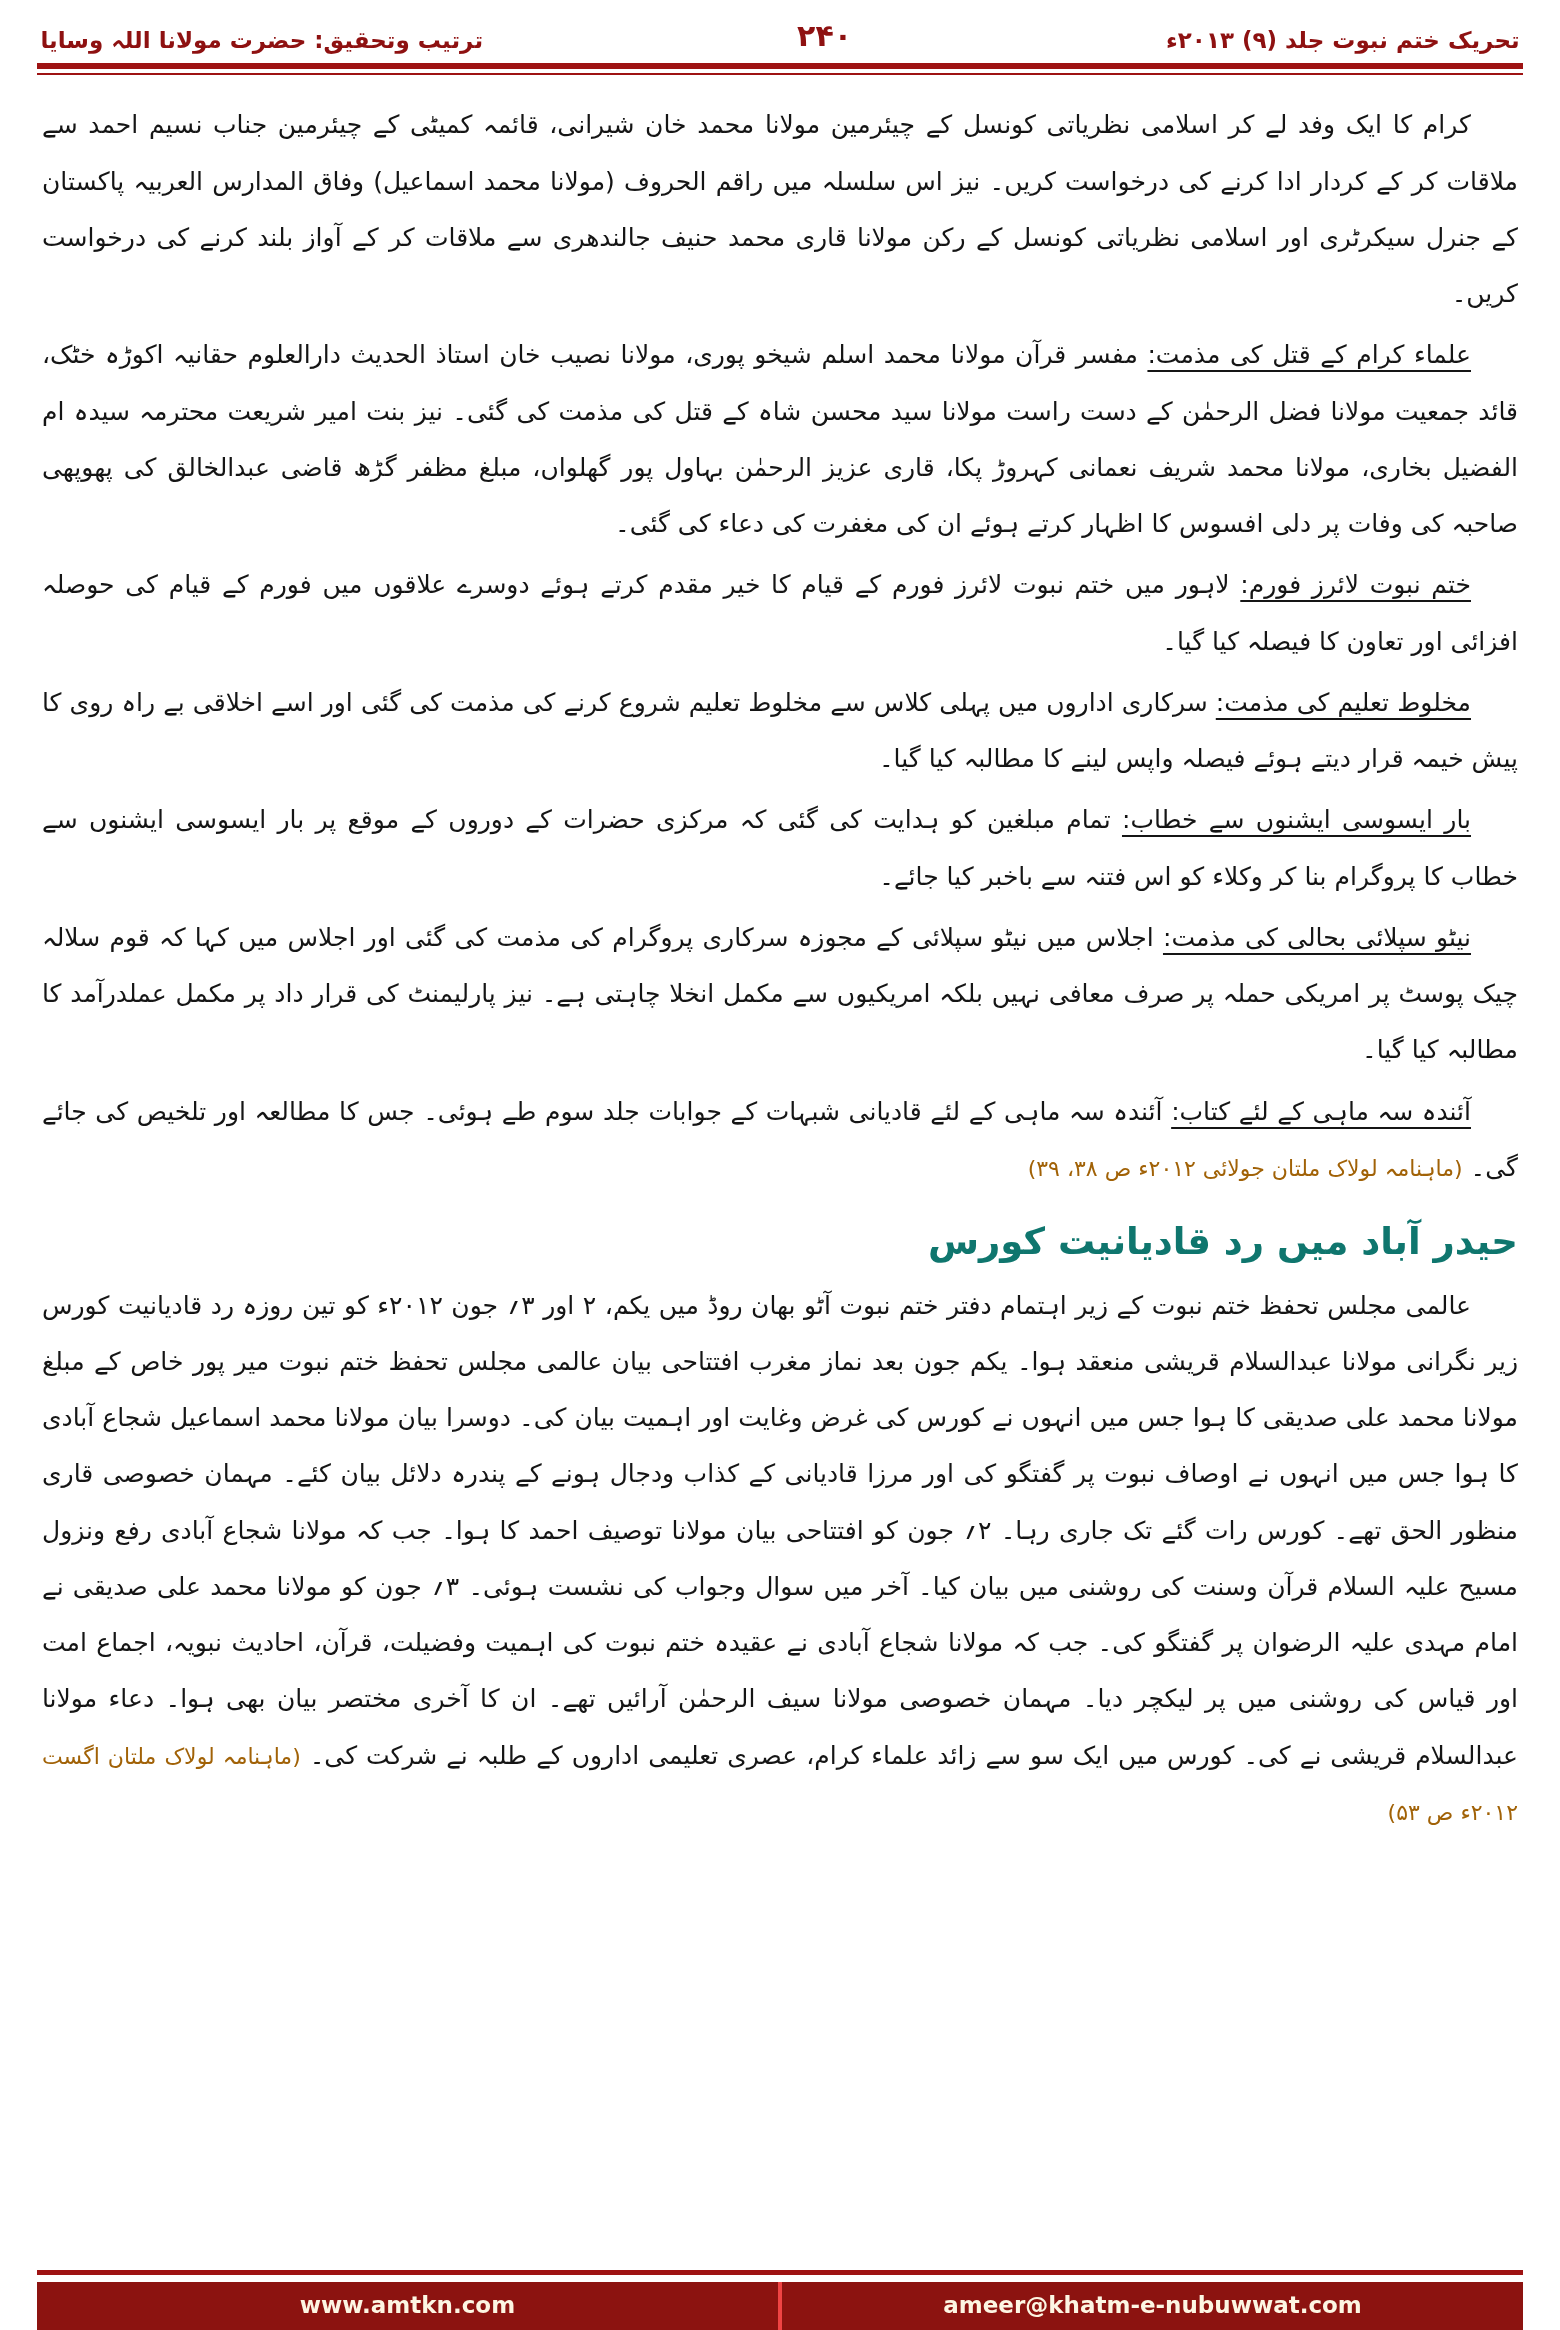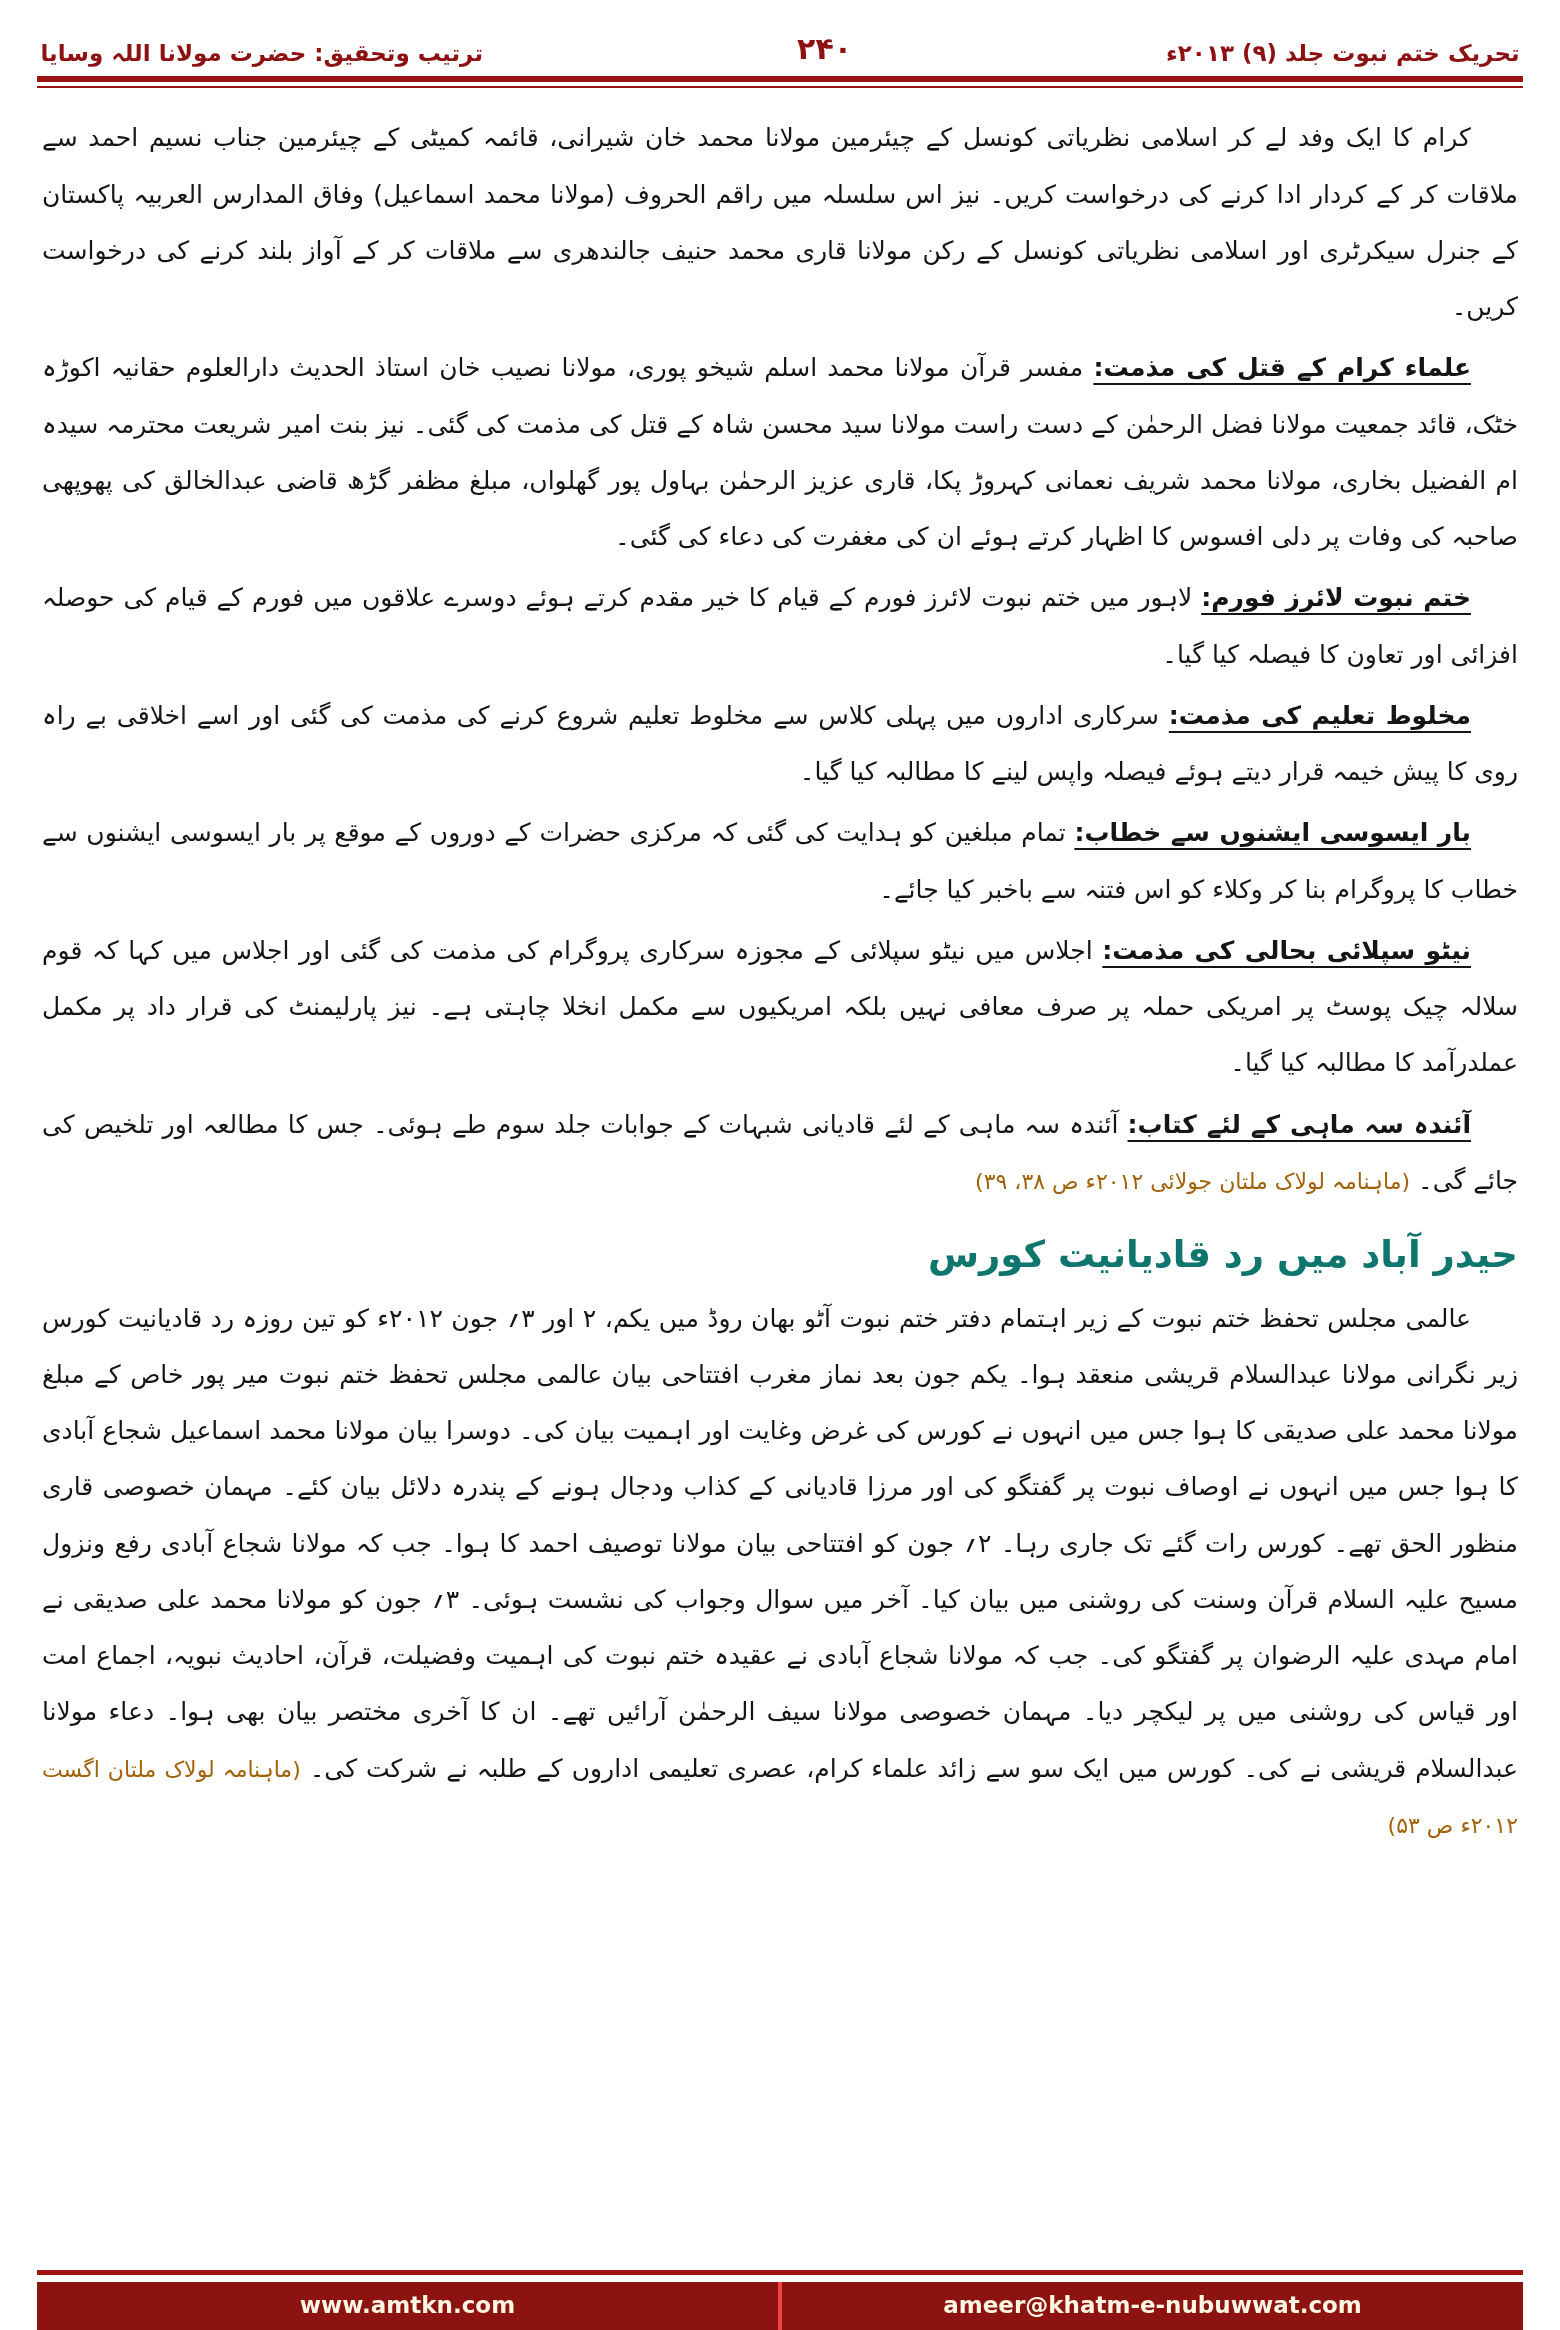--- a/index.html
+++ b/index.html
@@ -21,38 +21,38 @@
   
   .page-header {
     display: flex;
     justify-content: space-between;
     align-items: flex-end;
     color: #8e1111;
     font-weight: bold;
     padding: 5px 3.4px 8.4px 3.4px;
   }
   .page-header .hdr-side { font-size: 23px; }
-  .page-header .hdr-page { font-size: 30px; letter-spacing: 1.7px; margin-top: 13px; }
+  .page-header .hdr-page { font-size: 30px; letter-spacing: 1.7px; }
 
   .rule-thick { height: 5.9px; background: #9e1313; margin-top: 1.7px; }
   .rule-thin  { height: 2.5px; background: #9e1313; margin-top: 3.4px; }
 
   
   main { flex: 0 0 auto; padding: 22px 5px 8.4px 5px; }
   .para {
     direction: rtl;
     text-align: justify;
     font-size: 25px;
     line-height: 2.25;
     color: #151515;
     text-indent: 47px;
     margin-bottom: 5px;
   }
   .sec-head {
-    font-weight: bold;
+    font-weight: normal;
     text-decoration: underline;
     text-decoration-thickness: 2.1px;
     text-underline-offset: 6.7px;
   }
   .citation {
     font-size: 22px;
     color: #a16207;
   }
   .course-title {
     font-size: 37px;

